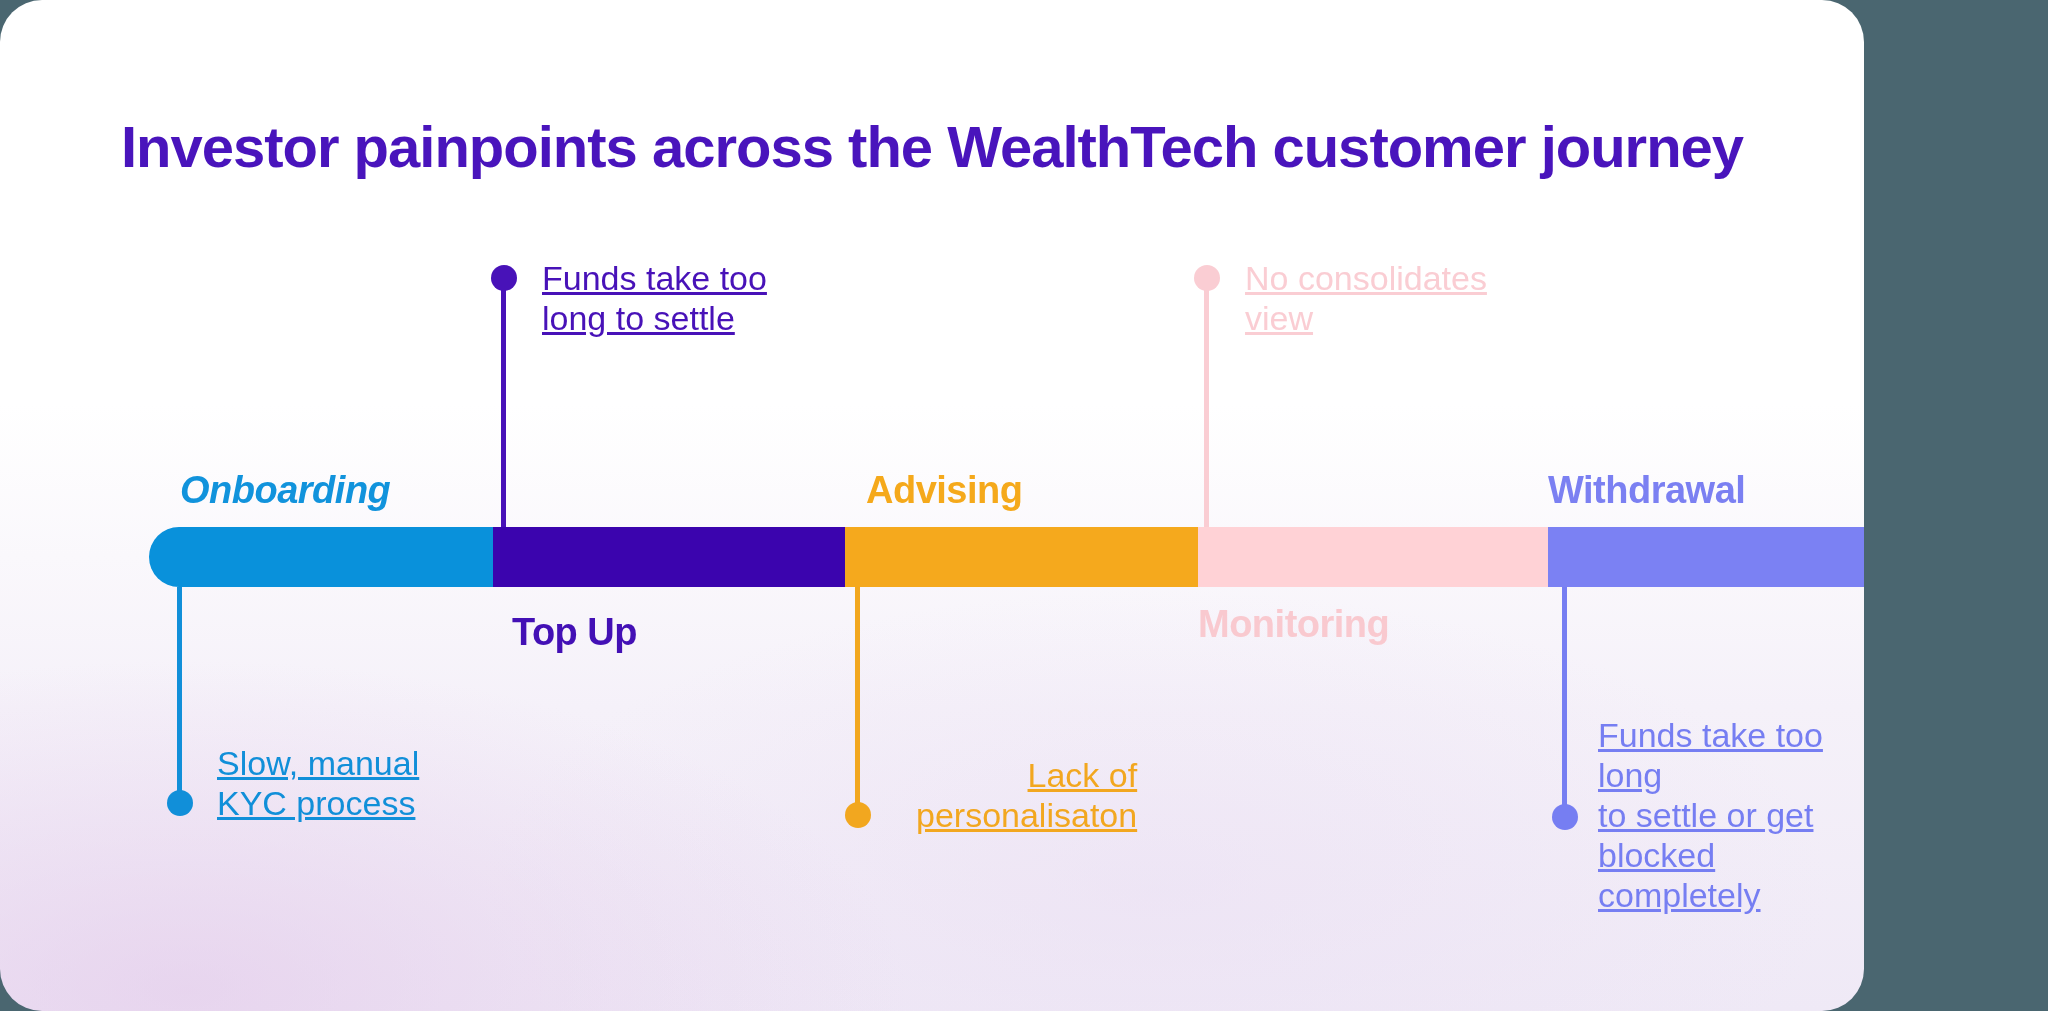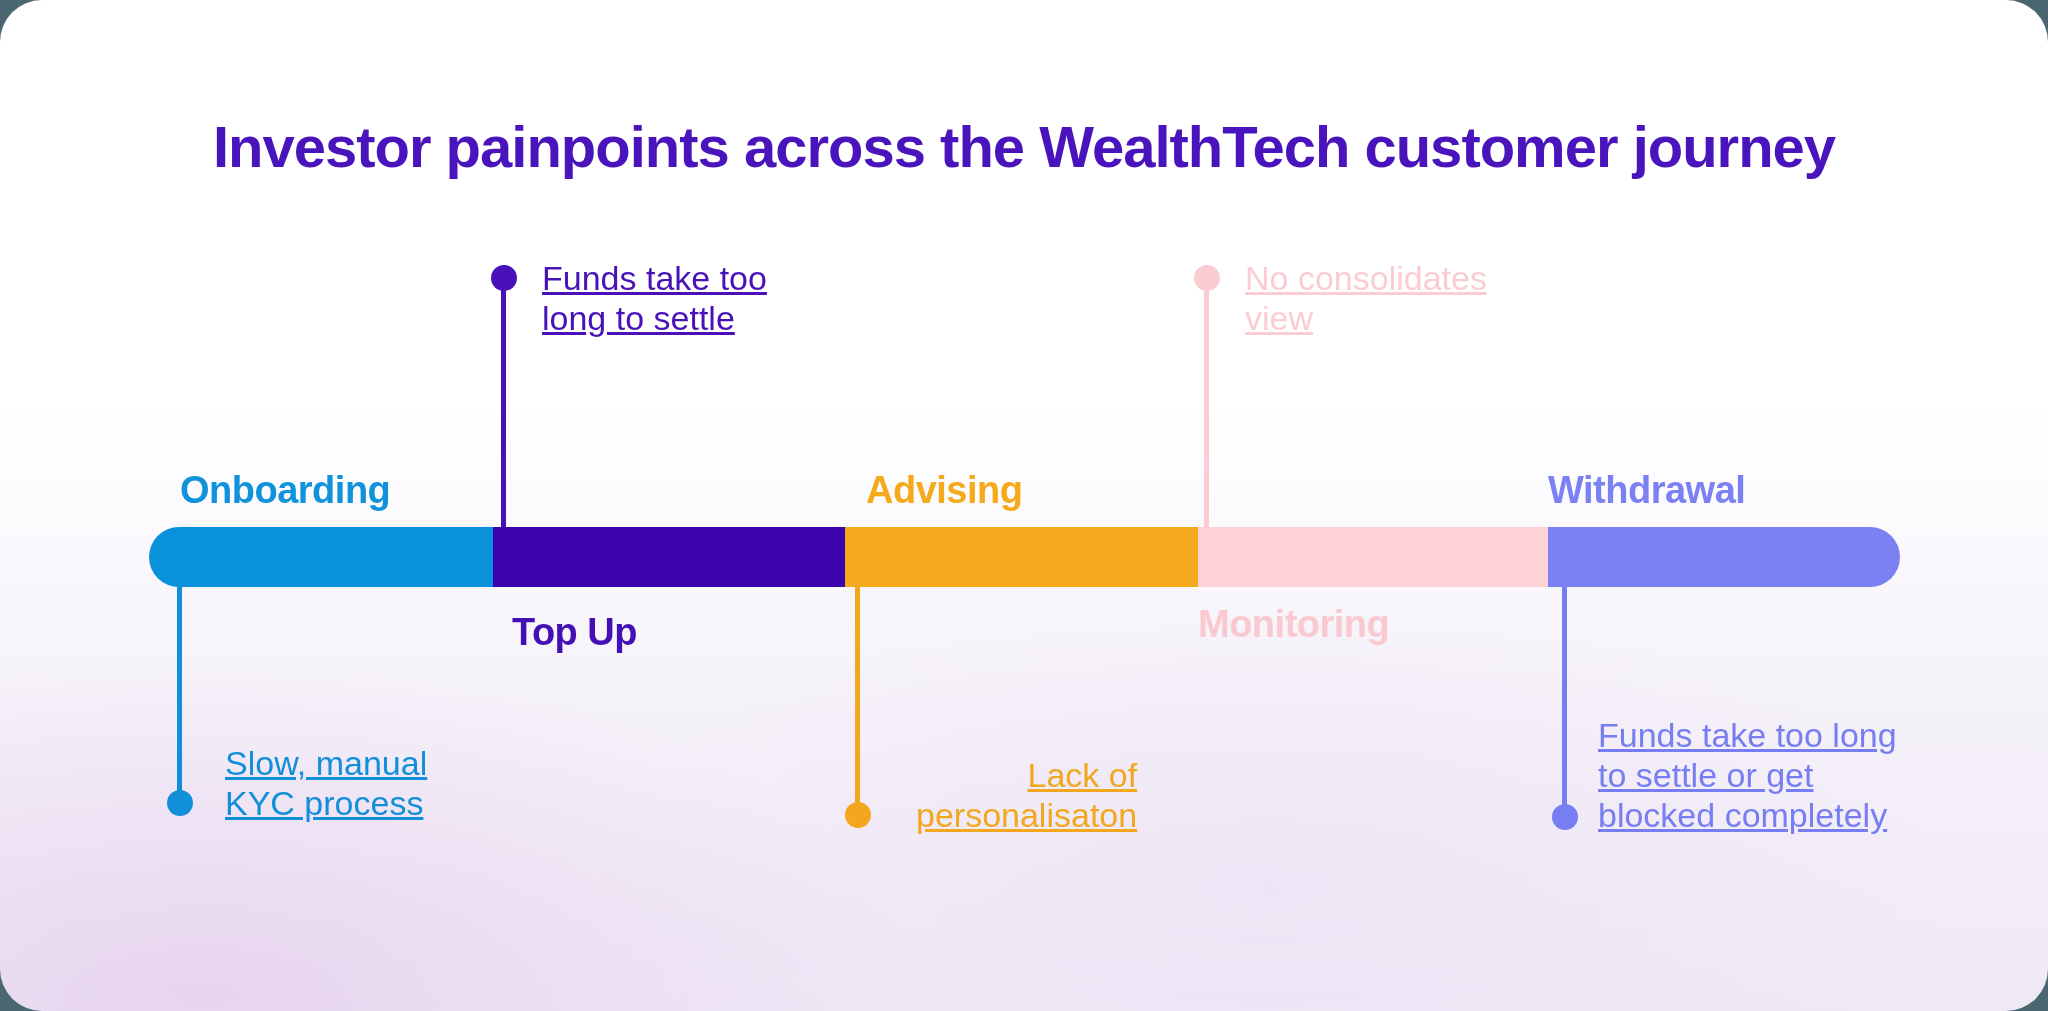--- a/index.html
+++ b/index.html
@@ -4,21 +4,21 @@
 <style>
   html,body{margin:0;padding:0;}
   body{
     width:2048px;height:1011px;
     background:#4a6670;
     font-family:"Liberation Sans","DejaVu Sans",sans-serif;
     overflow:hidden;
   }
   .canvas{
     position:relative;
-    width:2048px;height:1011px;
+    width:1864px;height:1011px;
     border-radius:42px;
     overflow:hidden;
     background:
       radial-gradient(1000px 460px at 10% 98%, rgba(226,199,233,0.60), rgba(226,199,233,0) 72%),
       radial-gradient(900px 400px at 62% 88%, rgba(233,220,242,0.45), rgba(233,220,242,0) 75%),
       linear-gradient(to bottom, #ffffff 0%, #ffffff 40%, #f5f1f9 70%, #efe9f6 100%);
   }
   .title{
     position:absolute;
     left:0; right:0; top:112px;
@@ -81,21 +81,21 @@
   <div class="title" style="color: rgb(73, 20, 188);">Investor painpoints across the WealthTech customer journey</div>
 
   <div class="bar">
     <div class="seg seg-0" style="background: rgb(9, 145, 219);"></div>
     <div class="seg seg-1" style="background: rgb(59, 4, 174);"></div>
     <div class="seg seg-2" style="background: rgb(245, 169, 29);"></div>
     <div class="seg seg-3" style="background: rgb(255, 210, 214);"></div>
     <div class="seg seg-4" style="background: rgb(123, 129, 243);"></div>
   </div>
 
-  <div class="stage-label" style="left: 180px; top: 468px; color: rgb(17, 147, 220);">Onboarding</div>
+  <div class="stage-label" style="left: 180px; top: 468px; color: rgb(17, 147, 220); font-style: italic;">Onboarding</div>
 
   <div class="stage-label" style="left: 512px; top: 610px; color: rgb(67, 16, 181);">Top Up</div>
 
   <div class="stage-label" style="left: 866px; top: 468px; color: rgb(245, 169, 27);">Advising</div>
 
   <div class="stage-label" style="left: 1198px; top: 602px; color: rgb(249, 201, 207);">Monitoring</div>
 
   <div class="stage-label" style="left: 1548px; top: 468px; color: rgb(123, 128, 242);">Withdrawal</div>
 
   <div>
@@ -108,21 +108,21 @@
   <div>
     <div class="stem" style="left: 1204px; top: 278px; height: 249px; background: rgb(250, 205, 211);"></div>
     <div class="dot" style="left: 1194px; top: 265px; background: rgb(250, 205, 211);"></div>
     <div class="pain-text" style="left: 1245px; top: 258px; color: rgb(250, 205, 211);">No consolidates
 view</div>
   </div>
 
   <div>
     <div class="stem" style="left: 177px; top: 587px; height: 216px; background: rgb(17, 143, 217);"></div>
     <div class="dot" style="left: 167px; top: 790px; background: rgb(17, 143, 217);"></div>
-    <div class="pain-text" style="left: 217px; top: 743px; color: rgb(17, 143, 217); margin-left: 8px;">Slow, manual
+    <div class="pain-text" style="left: 217px; top: 743px; color: rgb(17, 143, 217);">Slow, manual
 KYC process</div>
   </div>
 
   <div>
     <div class="stem" style="left: 855px; top: 587px; height: 228px; background: rgb(242, 167, 31);"></div>
     <div class="dot" style="left: 845px; top: 802px; background: rgb(242, 167, 31);"></div>
     <div class="pain-text" style="left: 916px; top: 755px; color: rgb(242, 167, 31); text-align: right;">Lack of
 personalisaton</div>
   </div>
 

